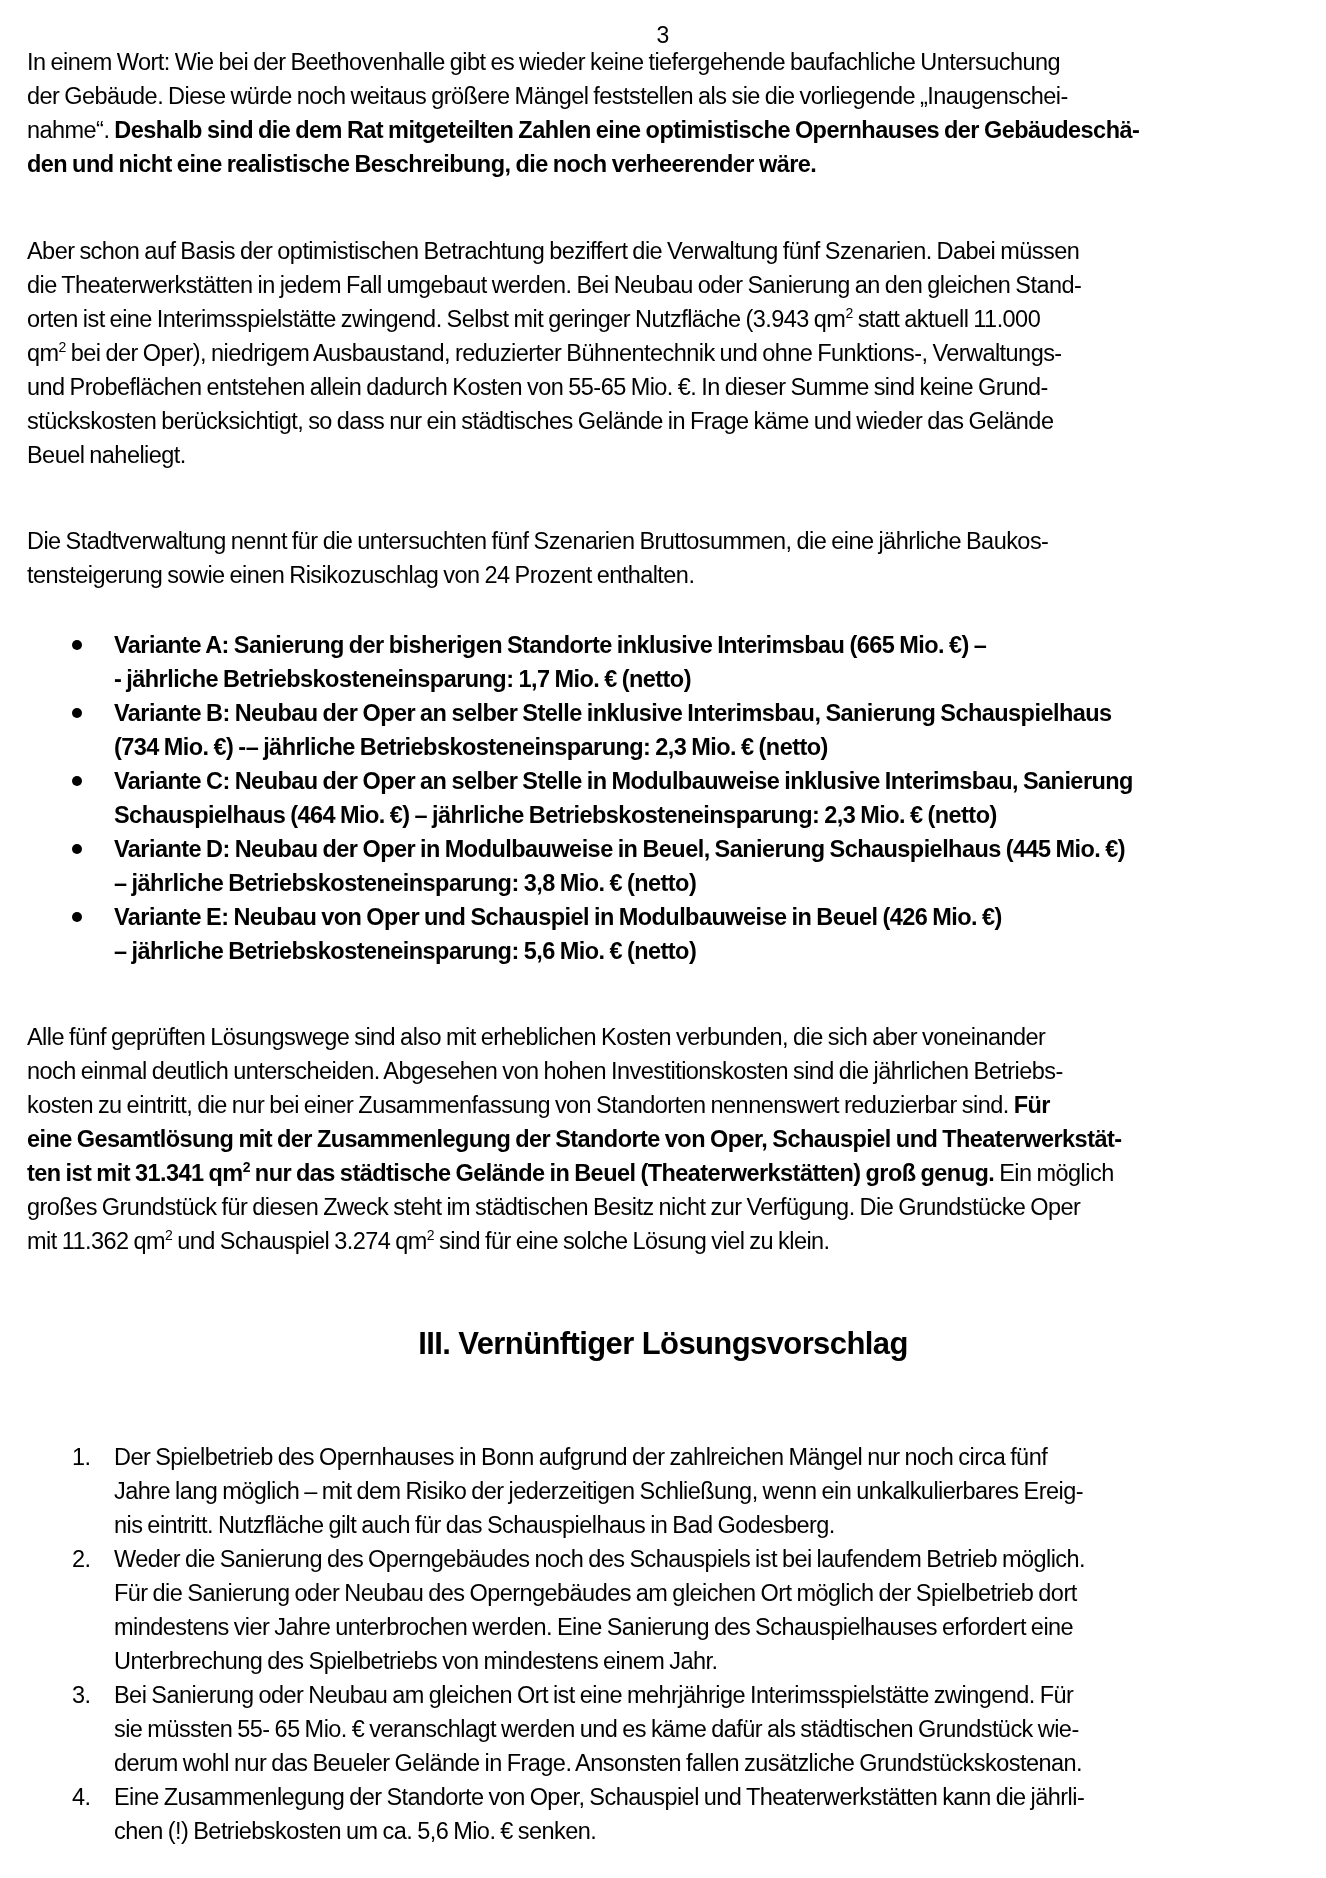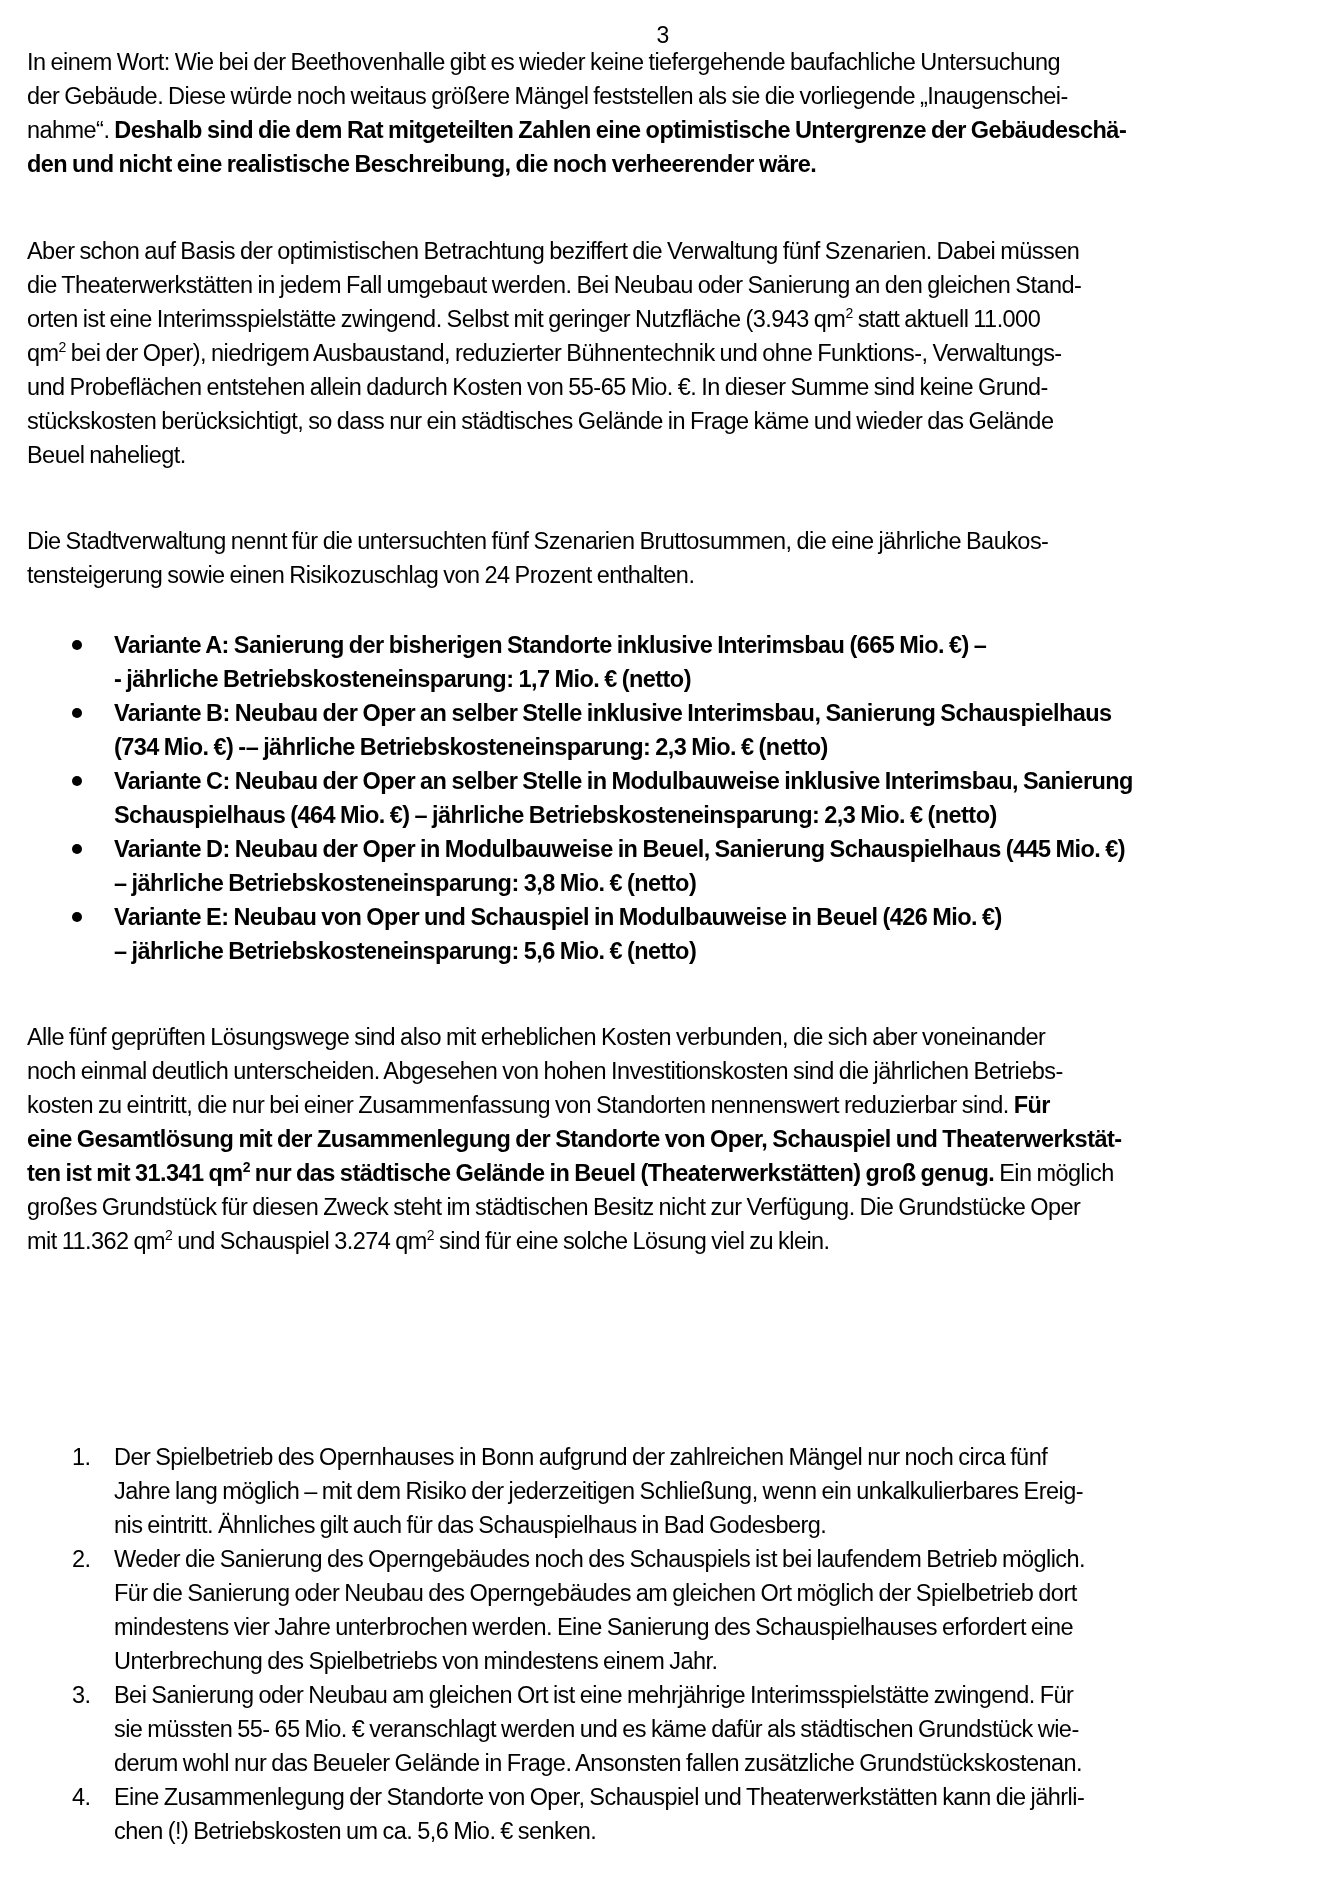--- a/index.html
+++ b/index.html
@@ -62,21 +62,21 @@
 </head>
 <body>
 
 <div class="page">
 
   <div class="pagenum">3</div>
 
   <div>
     <div class="line" style="top:45px">In einem Wort: Wie bei der Beethovenhalle gibt es wieder keine tiefergehende baufachliche Untersuchung</div>
     <div class="line" style="top:79px">der Gebäude. Diese würde noch weitaus größere Mängel feststellen als sie die vorliegende „Inaugenschei-</div>
-    <div class="line" style="top:113px"><span>nahme“. </span><span class="b">Deshalb sind die dem Rat mitgeteilten Zahlen eine optimistische Untergrenze der Gebäudeschä-</span></div>
+    <div class="line" style="top:113px"><span>nahme“. </span><span class="b">Deshalb sind die dem Rat mitgeteilten Zahlen eine optimistische Opernhauses der Gebäudeschä-</span></div>
     <div class="line b" style="top:147px">den und nicht eine realistische Beschreibung, die noch verheerender wäre.</div>
   </div>
 
   <div>
     <div class="line" style="top:234px">Aber schon auf Basis der optimistischen Betrachtung beziffert die Verwaltung fünf Szenarien. Dabei müssen</div>
     <div class="line" style="top:268px">die Theaterwerkstätten in jedem Fall umgebaut werden. Bei Neubau oder Sanierung an den gleichen Stand-</div>
     <div class="line" style="top:302px"><span>orten ist eine Interimsspielstätte zwingend. Selbst mit geringer Nutzfläche (3.943 qm</span><sup>2</sup><span> statt aktuell 11.000</span></div>
     <div class="line" style="top:336px"><span>qm</span><sup>2</sup><span> bei der Oper), niedrigem Ausbaustand, reduzierter Bühnentechnik und ohne Funktions-, Verwaltungs-</span></div>
     <div class="line" style="top:370px">und Probeflächen entstehen allein dadurch Kosten von 55-65 Mio. €. In dieser Summe sind keine Grund-</div>
     <div class="line" style="top:404px">stückskosten berücksichtigt, so dass nur ein städtisches Gelände in Frage käme und wieder das Gelände</div>
@@ -119,27 +119,28 @@
   <div>
     <div class="line" style="top:1020px">Alle fünf geprüften Lösungswege sind also mit erheblichen Kosten verbunden, die sich aber voneinander</div>
     <div class="line" style="top:1054px">noch einmal deutlich unterscheiden. Abgesehen von hohen Investitionskosten sind die jährlichen Betriebs-</div>
     <div class="line" style="top:1088px"><span>kosten zu eintritt, die nur bei einer Zusammenfassung von Standorten nennenswert reduzierbar sind. </span><span class="b">Für</span></div>
     <div class="line b" style="top:1122px">eine Gesamtlösung mit der Zusammenlegung der Standorte von Oper, Schauspiel und Theaterwerkstät-</div>
     <div class="line" style="top:1156px"><span class="b">ten ist mit 31.341 qm</span><sup class="b">2</sup><span class="b"> nur das städtische Gelände in Beuel (Theaterwerkstätten) groß genug.</span><span> Ein möglich</span></div>
     <div class="line" style="top:1190px">großes Grundstück für diesen Zweck steht im städtischen Besitz nicht zur Verfügung. Die Grundstücke Oper</div>
     <div class="line" style="top:1224px"><span>mit 11.362 qm</span><sup>2</sup><span> und Schauspiel 3.274 qm</span><sup>2</sup><span> sind für eine solche Lösung viel zu klein.</span></div>
   </div>
 
+  <div class="heading">III. Vernünftiger Lösungsvorschlag</div>
 
   <div>
     <div>
       <div class="num" style="top:1440px">1.</div>
       <div class="line ind" style="top:1440px">Der Spielbetrieb des Opernhauses in Bonn aufgrund der zahlreichen Mängel nur noch circa fünf</div>
       <div class="line ind" style="top:1474px">Jahre lang möglich – mit dem Risiko der jederzeitigen Schließung, wenn ein unkalkulierbares Ereig-</div>
-      <div class="line ind" style="top:1508px">nis eintritt. Ähnliches gilt auch für das Schauspielhaus in Bad Godesberg.</div>
+      <div class="line ind" style="top:1508px">nis eintritt. Nutzfläche gilt auch für das Schauspielhaus in Bad Godesberg.</div>
     </div>
     <div>
       <div class="num" style="top:1542px">2.</div>
       <div class="line ind" style="top:1542px">Weder die Sanierung des Operngebäudes noch des Schauspiels ist bei laufendem Betrieb möglich.</div>
       <div class="line ind" style="top:1576px">Für die Sanierung oder Neubau des Operngebäudes am gleichen Ort möglich der Spielbetrieb dort</div>
       <div class="line ind" style="top:1610px">mindestens vier Jahre unterbrochen werden. Eine Sanierung des Schauspielhauses erfordert eine</div>
       <div class="line ind" style="top:1644px">Unterbrechung des Spielbetriebs von mindestens einem Jahr.</div>
     </div>
     <div>
       <div class="num" style="top:1678px">3.</div>

